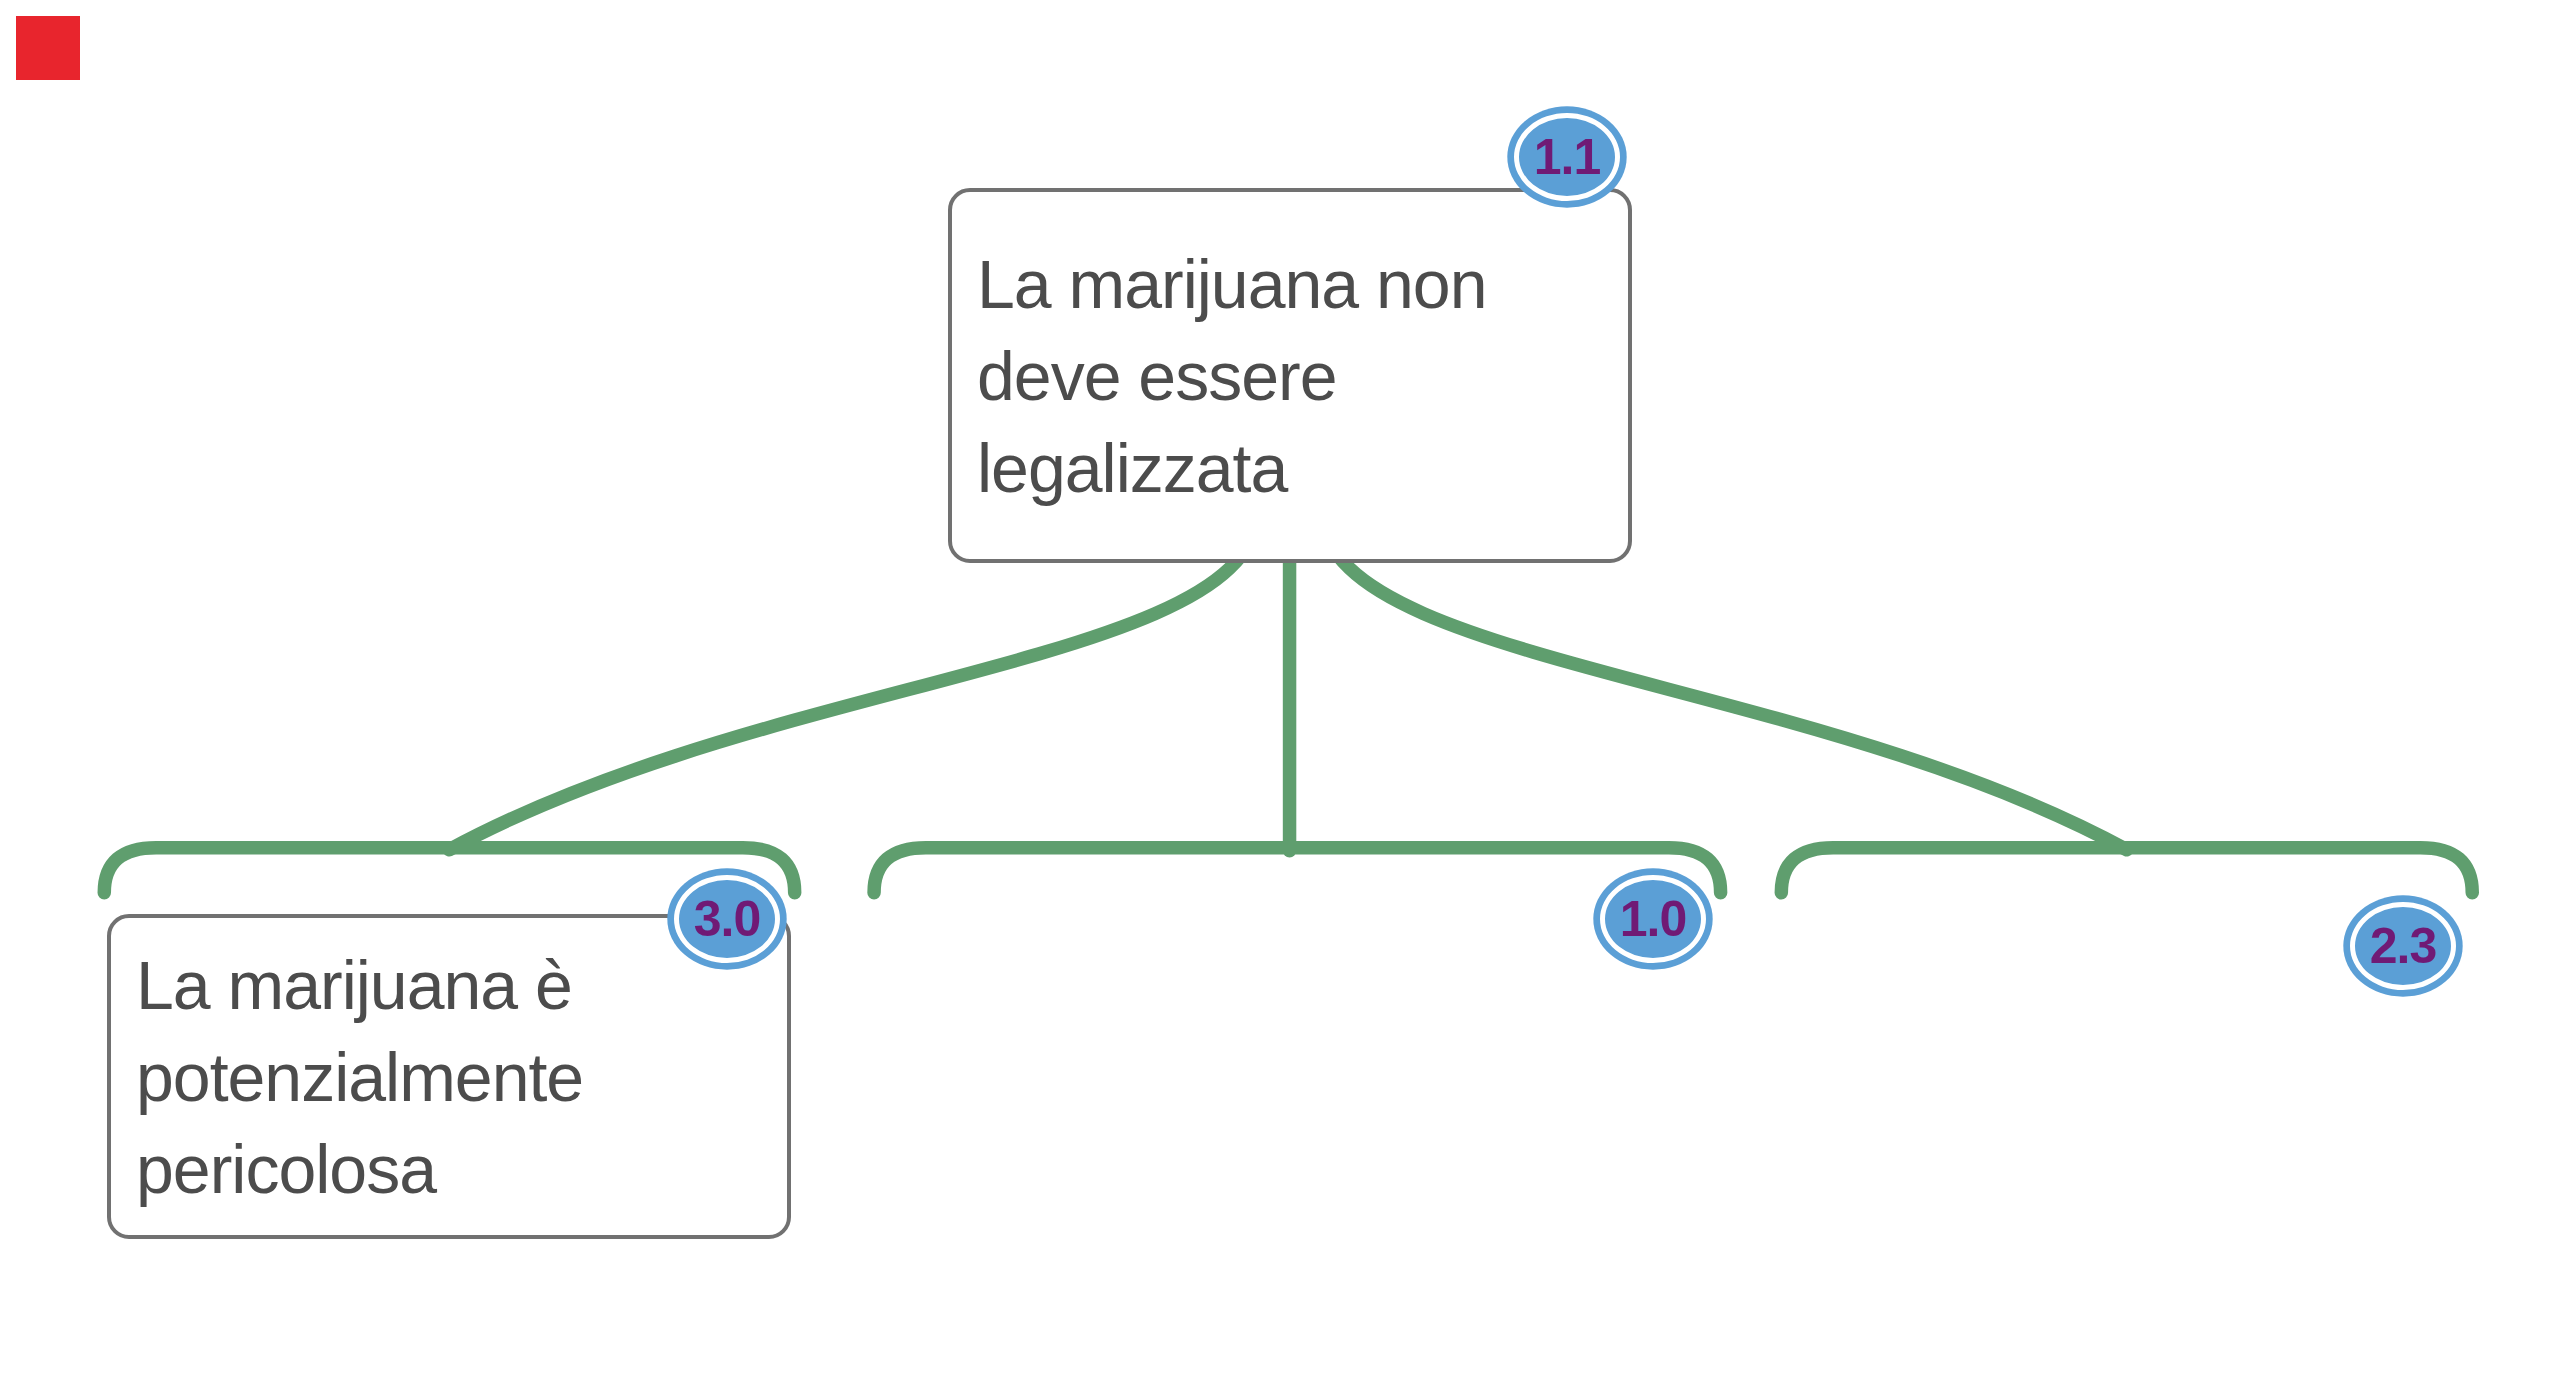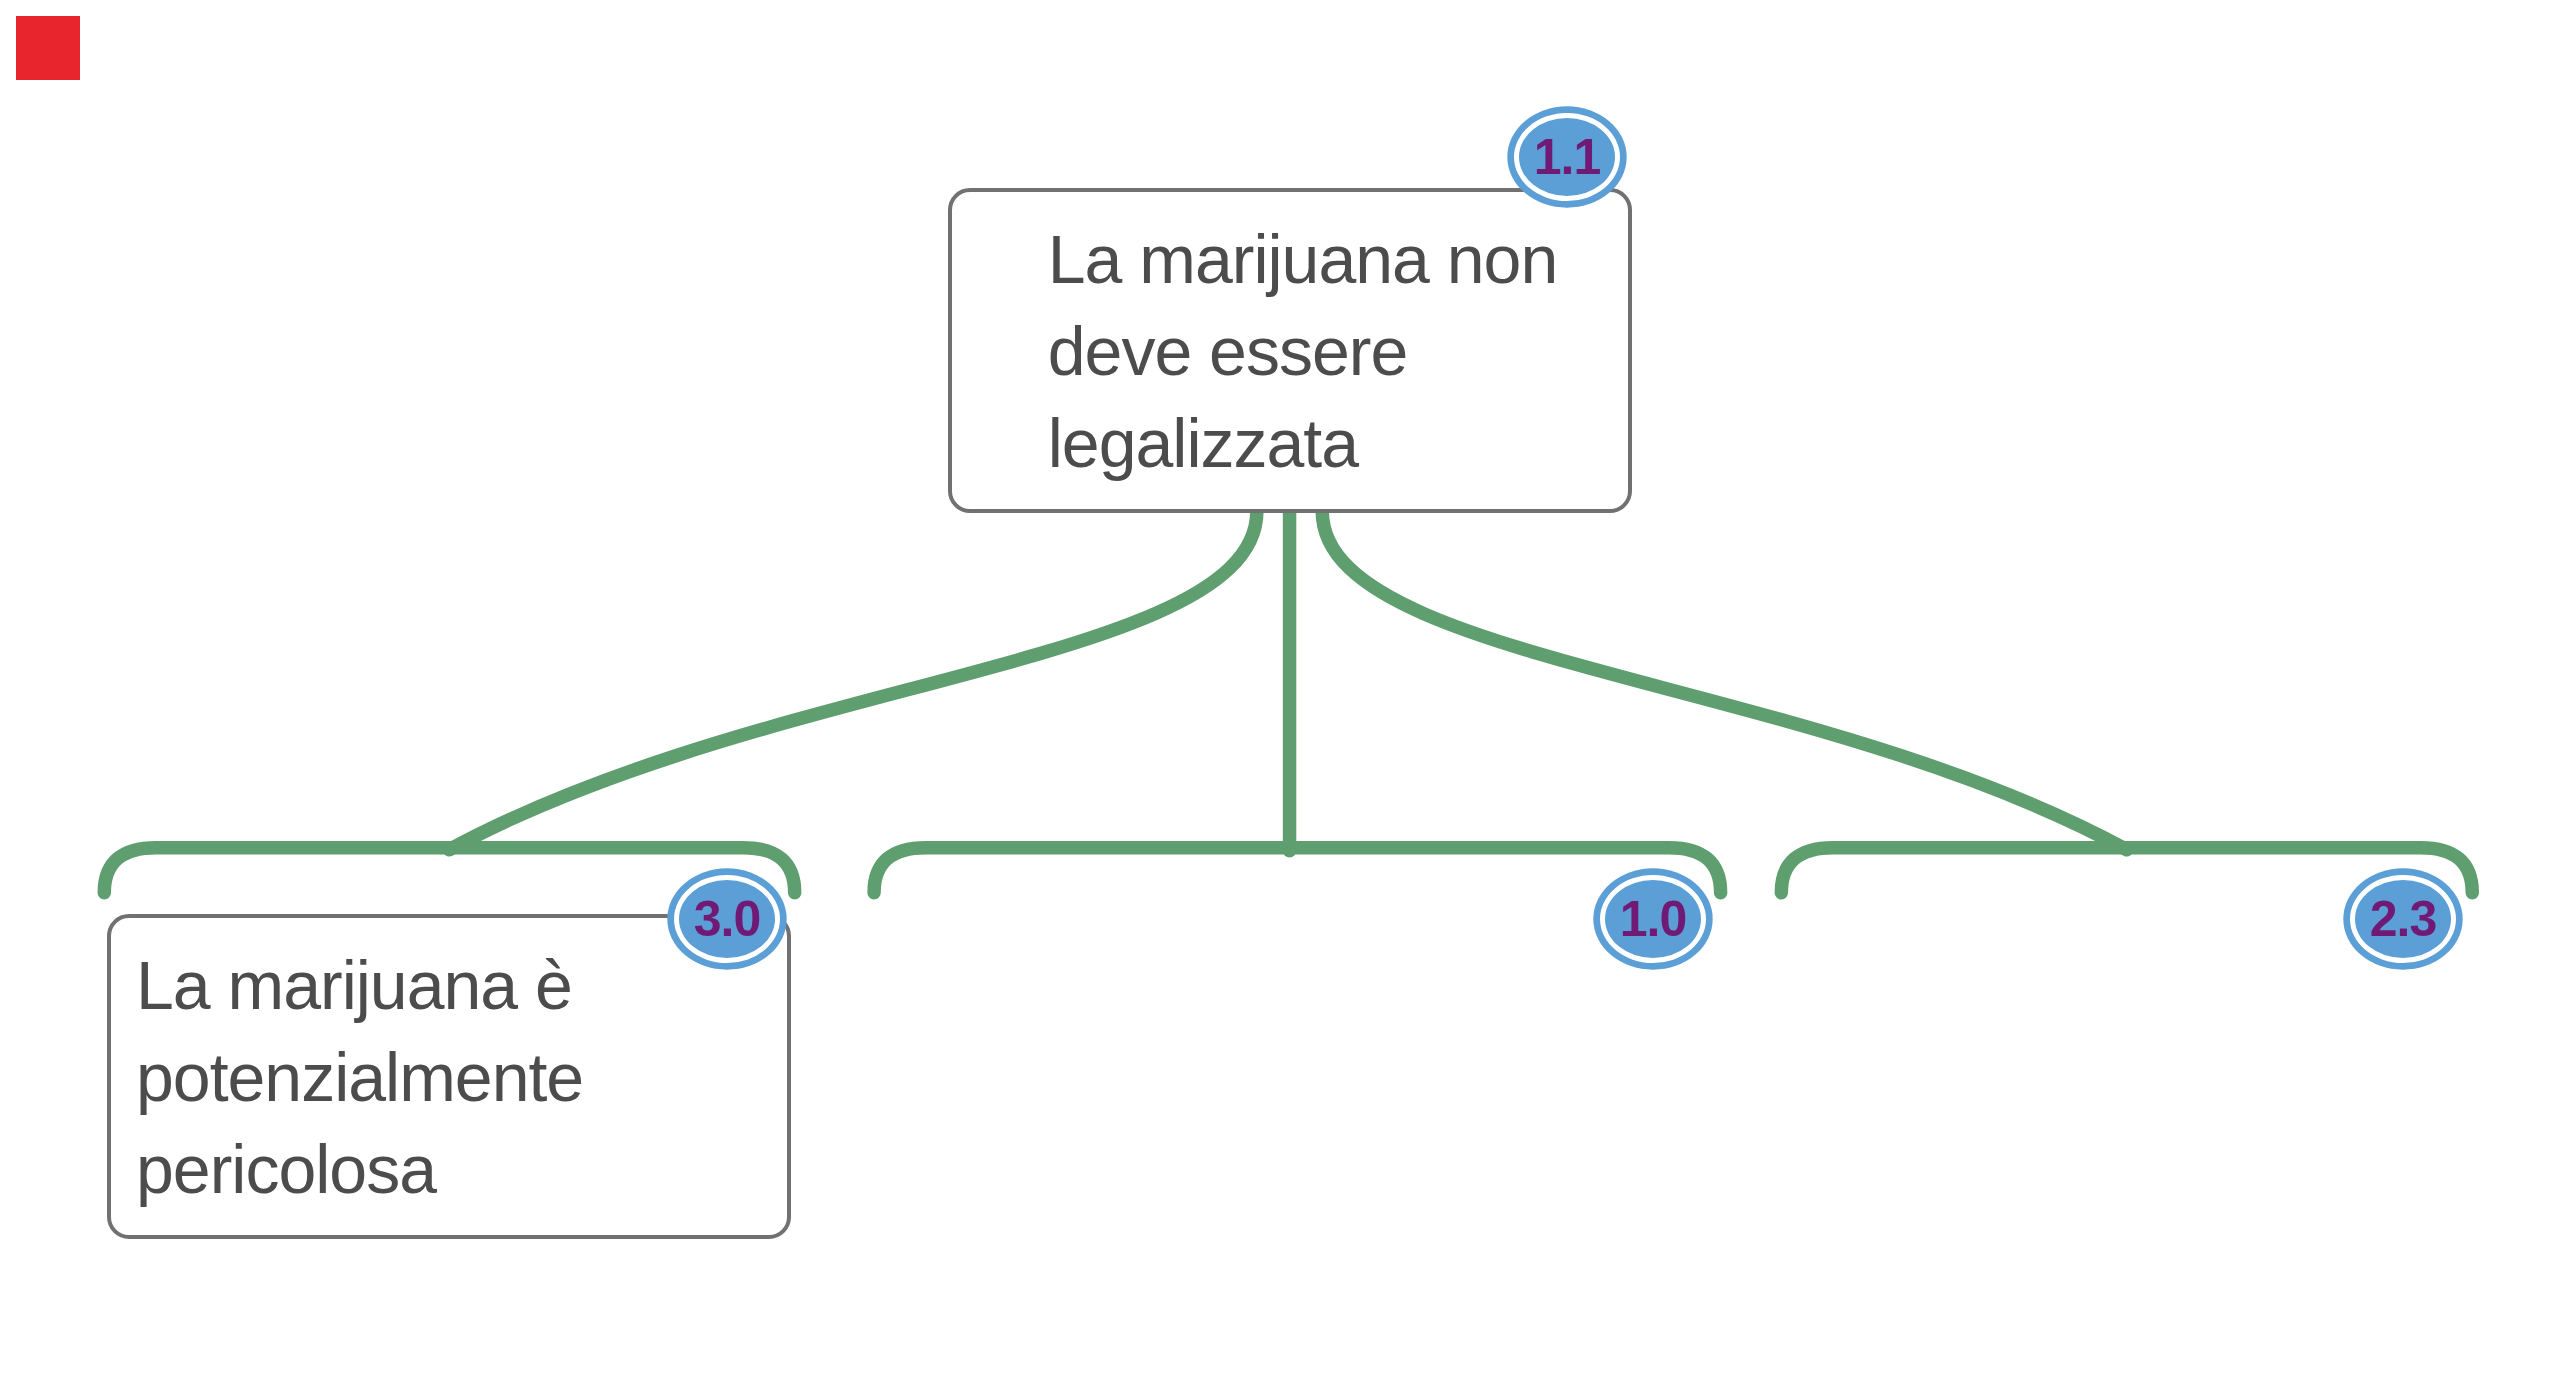--- a/index.html
+++ b/index.html
@@ -69,28 +69,28 @@
   #red-marker {
     position: absolute;
     left: 15.6px;
     top: 15.6px;
     width: 64px;
     height: 64px;
     background: #E8252D;
     z-index: 4;
   }
   
-  #root-node    { left: 948px; top: 188px;  width: 684px; height: 325px; justify-content: center; }
+  #root-node    { left: 948px; top: 188px;  width: 684px; height: 375px; }
   #child-node-1 { left: 107px;  top: 914px; width: 684px; height: 325px; }
   #child-node-2 { left: 877px; top: 950px; width: 840px; height: 325px; }
   #child-node-3 { left: 1786px; top: 950px; width: 681px; height: 325px; }
   #badge-root    { left: 1514px; top: 113px;  }
   #badge-child-1 { left: 674px; top: 875px; }
   #badge-child-2 { left: 1600px; top: 875px; }
-  #badge-child-3 { left: 2350px; top: 875px; }
+  #badge-child-3 { left: 2350px; top: 902px; }
 </style>
 </head>
 <body>
 
 <div id="canvas">
 
   <div id="red-marker"></div>
 
   <svg id="connector-layer" viewBox="0 0 4966 2666" xmlns="http://www.w3.org/2000/svg">
     <path class="connector" d="M 2423 985 C 2423 1280 1490 1300 866 1638"></path>

